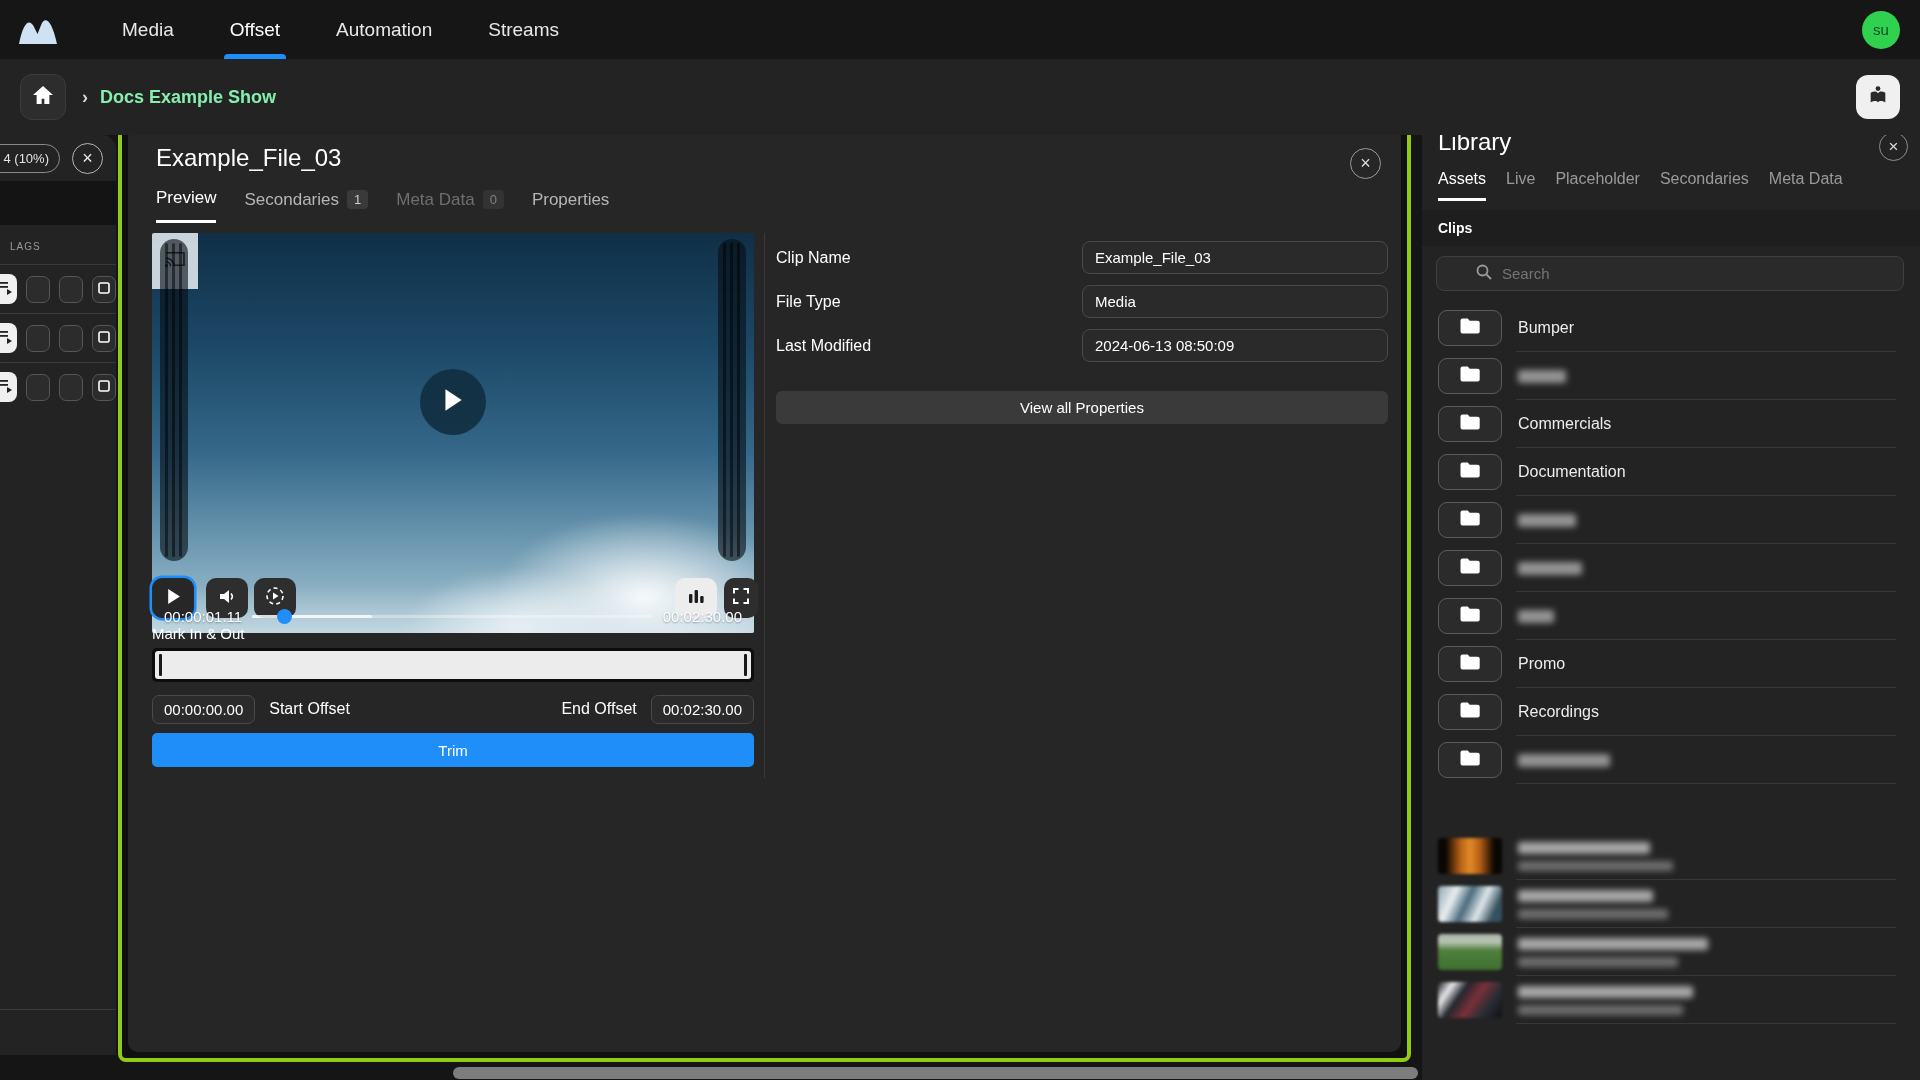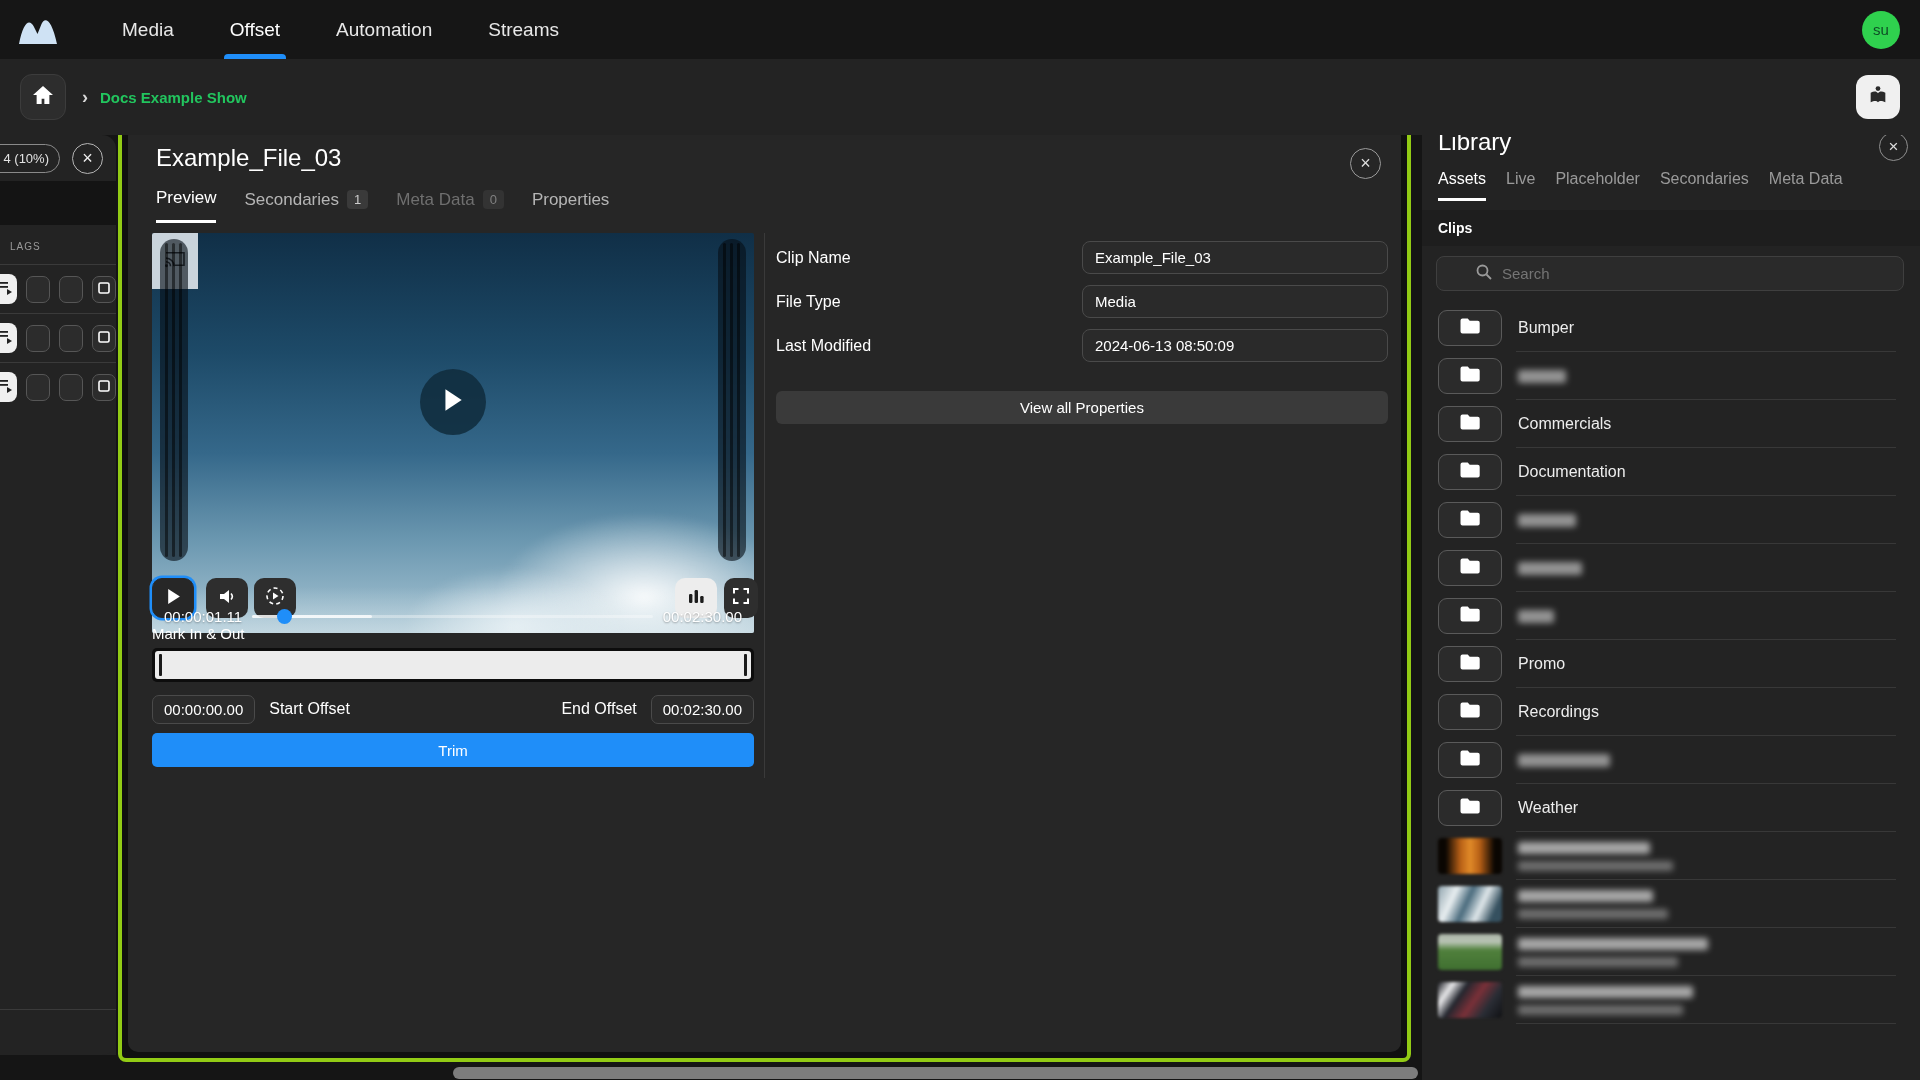--- a/index.html
+++ b/index.html
@@ -18,21 +18,21 @@
     height:5px; border-radius:4px 4px 0 0; background:#1f8ef9; }
   .avatar { margin-left:auto; margin-right:20px; width:38px; height:38px; border-radius:50%;
     background:#2fd14e; color:#0e4d26; font-size:15px; display:flex; align-items:center; justify-content:center; }
 
   
   .crumbbar { position:absolute; left:0; top:59px; width:1920px; height:76px; background:#232323;
     display:flex; align-items:center; padding:0 20px; z-index:29; }
   .home-btn { width:46px; height:46px; background:#2d2d2d; border:1px solid #3c3c3c; border-radius:12px;
     display:flex; align-items:center; justify-content:center; cursor:pointer; }
   .crumb-chevron { margin:0 12px 0 16px; color:#d8d8d8; font-size:18px; font-weight:bold; }
-  .crumb-text { font-size:15px; font-weight:bold; color:#22c55e; }
+  .crumb-text { font-size:18px; font-weight:bold; color:#86efac; }
   .book-btn { margin-left:auto; width:44px; height:44px; background:#f0f0f0; border-radius:12px;
     display:flex; align-items:center; justify-content:center; cursor:pointer; }
 
   
   .left-card { position:absolute; left:0; top:135px; width:116px; height:920px; display:flex; flex-direction:column; z-index:5; }
   .lc-band1 { height:46px; background:#232323; border-radius:0 14px 0 0; position:relative; }
   .lc-pill { position:absolute; left:-28px; top:9px; width:88px; height:29px; border:1px solid #8a8a8a;
     border-radius:15px; color:#e3e3e3; font-size:13px; display:flex; align-items:center; justify-content:flex-end; padding-right:10px; }
   .lc-close { position:absolute; left:72px; top:8px; width:31px; height:31px; border:1.5px solid #b5b5b5;
     border-radius:50%; color:#eee; font-size:18px; display:flex; align-items:center; justify-content:center; cursor:pointer; }
@@ -521,31 +521,20 @@
         <div class="folder-chip">
           <span>
             <svg width="22" height="18" viewBox="0 0 22 18">
               <path d="M1.5 3.5 a2 2 0 0 1 2 -2 h5.2 l2 2.2 h8 a2 2 0 0 1 2 2 v8.8 a2 2 0 0 1 -2 2 h-15.2 a2 2 0 0 1 -2 -2 Z" fill="#fff"></path>
             </svg>
           </span>
         </div>
 
         <span class="blur-bar" style="width: 92px;"></span>
       </div>
-      <div class="lib-row">
-        <div class="folder-chip">
-          <span>
-            <svg width="22" height="18" viewBox="0 0 22 18">
-              <path d="M1.5 3.5 a2 2 0 0 1 2 -2 h5.2 l2 2.2 h8 a2 2 0 0 1 2 2 v8.8 a2 2 0 0 1 -2 2 h-15.2 a2 2 0 0 1 -2 -2 Z" fill="#fff"></path>
-            </svg>
-          </span>
-        </div>
-        <span class="lib-label">Weather</span>
-
-      </div>
     </div>
 
   <div class="lib-list" style="top:716px;">
 
   <div class="lib-row">
         <div class="clip-thumb" style="background: linear-gradient(90deg, rgb(10, 6, 2) 12%, rgb(184, 96, 22) 35%, rgb(224, 138, 40) 50%, rgb(184, 96, 22) 65%, rgb(10, 6, 2) 88%);"></div>
         <div class="clip-lines">
           <div class="clip-l1" style="width: 132px;"></div>
           <div class="clip-l2" style="width: 155px;"></div>
         </div>

